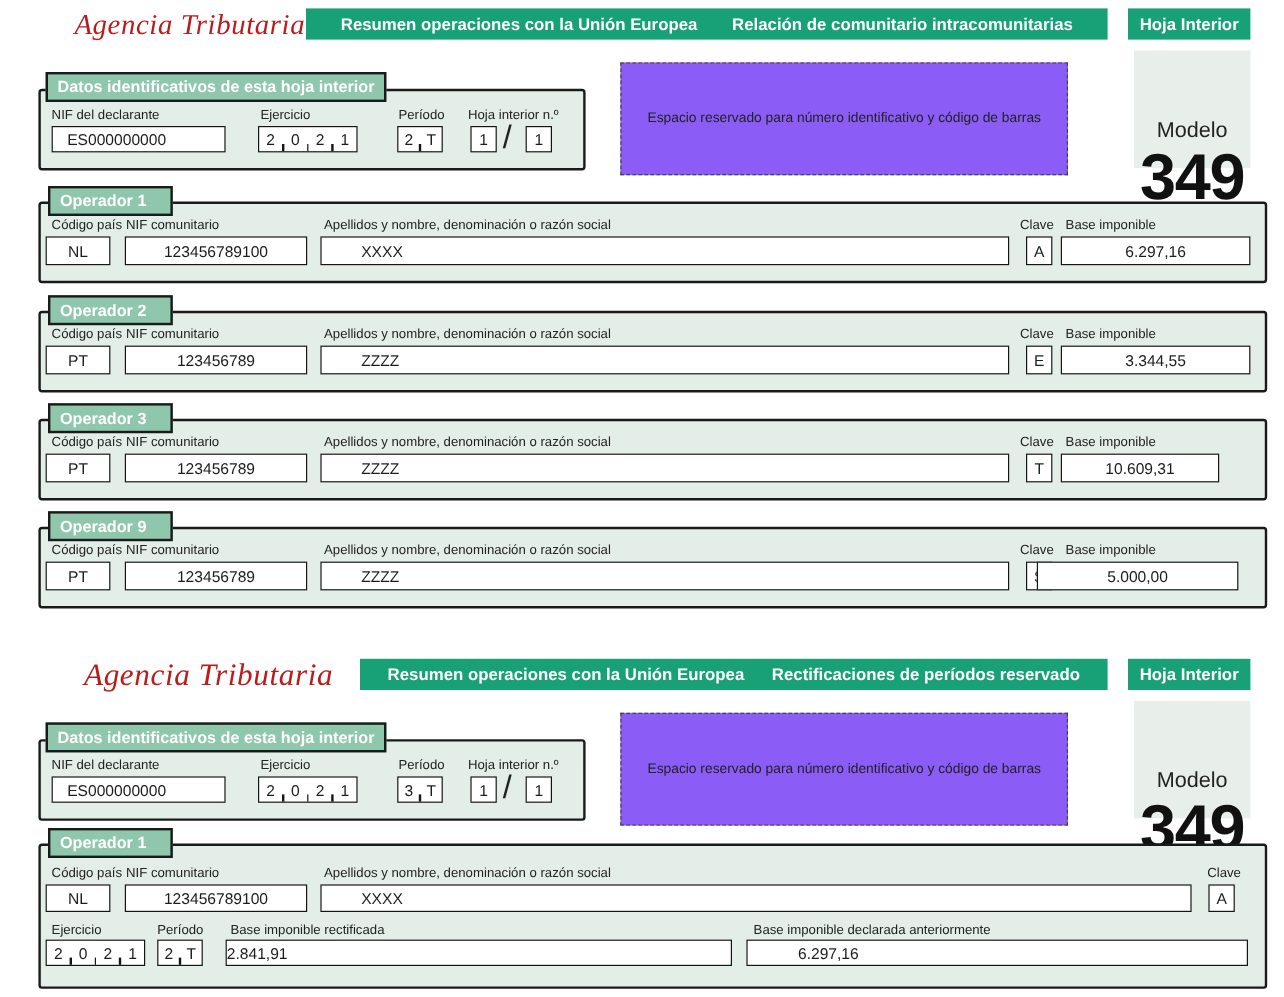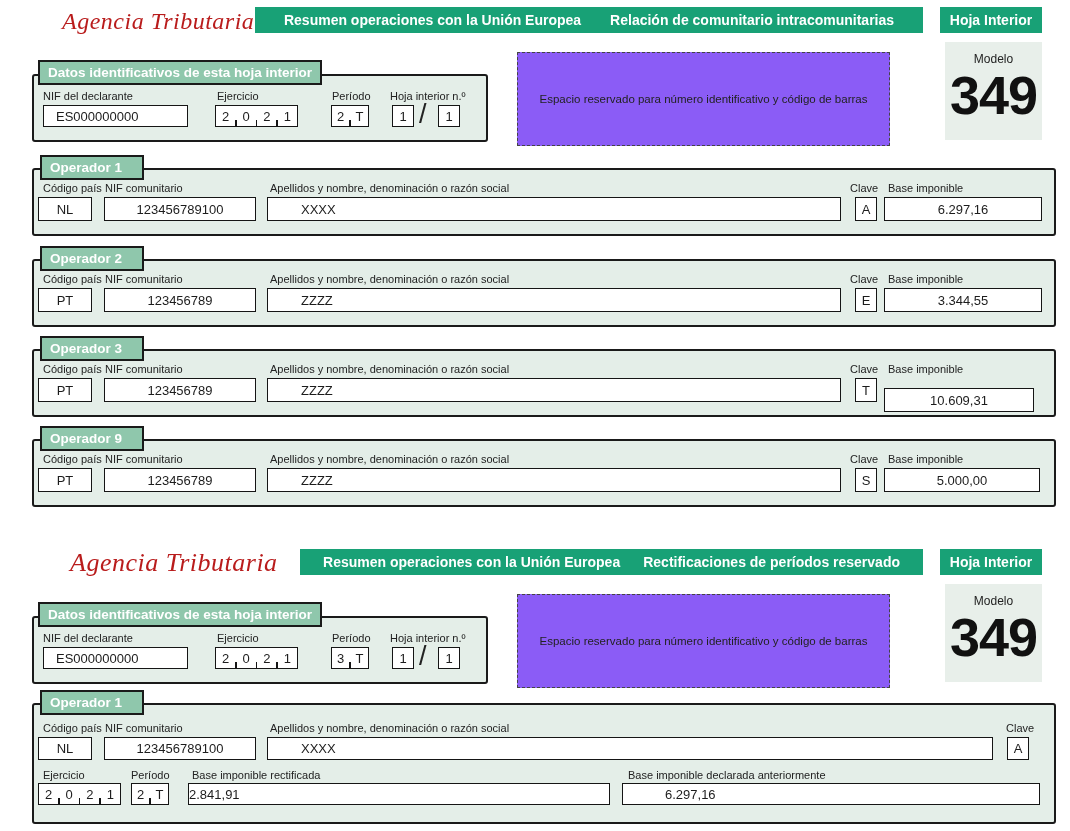--- a/index.html
+++ b/index.html
@@ -17,21 +17,21 @@
   .brand{position:absolute;font-family:"Liberation Serif","DejaVu Serif",serif;
     font-size:24px;color:#b91c1c;letter-spacing:0.5px;white-space:nowrap;font-style:italic;}
   .brand2{font-size:26px;}
   .banner{position:absolute;background:var(--accent);color:#fff;font-weight:bold;
     font-size:14px;display:flex;align-items:center;justify-content:space-evenly;
     white-space:nowrap;}
   .badge{position:absolute;background:var(--accent);color:#fff;font-weight:bold;
     font-size:14px;display:flex;align-items:center;justify-content:center;white-space:nowrap;}
   .modelo{position:absolute;background:var(--modelo_bg);display:flex;flex-direction:column;
     align-items:center;justify-content:flex-start;padding-top:10px;}
-  .modelo-label{font-size:12px;color:#222;}
+  .modelo-label{font-size:18px;color:#222;margin-top:46px;}
   .modelo-number{font-size:54px;font-weight:bold;color:#111;letter-spacing:-1px;line-height:1.1;}
   .dashed{position:absolute;background:#8b5cf6;border:1px dashed #444;display:flex;
     align-items:center;justify-content:center;}
   .dashed span{font-size:11.5px;color:#222;}
   .fieldset{position:absolute;background:var(--panel);border:2.5px solid var(--ink);border-radius:3px;}
   .tab{position:absolute;background:var(--tab);border:2px solid var(--ink);color:#fff;
     font-weight:bold;font-size:13.5px;display:flex;align-items:center;padding:0 8px;
     white-space:nowrap;z-index:3;}
   .lbl{position:absolute;font-size:11px;color:#222;white-space:nowrap;z-index:2;}
   .box{position:absolute;background:#fff;border:1.5px solid #151515;display:flex;
@@ -120,34 +120,34 @@
   <div class="tab" style="left:40px;top:336px;height:21px;width:84px">Operador 3</div>
   <div class="lbl" style="left:43px;top:363px">Código país</div>
   <div class="lbl" style="left:105px;top:363px">NIF comunitario</div>
   <div class="lbl" style="left:270px;top:363px">Apellidos y nombre, denominación o razón social</div>
   <div class="lbl" style="left:850px;top:363px">Clave</div>
   <div class="lbl" style="left:888px;top:363px">Base imponible</div>
   <div class="box" style="left:38px;top:378px;width:54px;height:24px">PT</div>
   <div class="box" style="left:104px;top:378px;width:152px;height:24px">123456789</div>
   <div class="box al" style="left:267px;top:378px;width:574px;height:24px;padding-left:33px">ZZZZ</div>
   <div class="box" style="left:855px;top:378px;width:22px;height:24px">T</div>
-  <div class="box" style="left:884px;top:388px;width:150px;height:24px">10.609,31</div>
+  <div class="box" style="left:884px;top:378px;width:132px;height:24px">10.609,31</div>
 
   <div class="fieldset" style="left:32px;top:439px;width:1020px;height:64px"></div>
   <div class="tab" style="left:40px;top:426px;height:21px;width:84px">Operador 9</div>
   <div class="lbl" style="left:43px;top:453px">Código país</div>
   <div class="lbl" style="left:105px;top:453px">NIF comunitario</div>
   <div class="lbl" style="left:270px;top:453px">Apellidos y nombre, denominación o razón social</div>
   <div class="lbl" style="left:850px;top:453px">Clave</div>
   <div class="lbl" style="left:888px;top:453px">Base imponible</div>
   <div class="box" style="left:38px;top:468px;width:54px;height:24px">PT</div>
   <div class="box" style="left:104px;top:468px;width:152px;height:24px">123456789</div>
   <div class="box al" style="left:267px;top:468px;width:574px;height:24px;padding-left:33px">ZZZZ</div>
   <div class="box" style="left:855px;top:468px;width:22px;height:24px">S</div>
-  <div class="box" style="left:884px;top:468px;width:156px;height:24px">5.000,00</div>
+  <div class="box" style="left:864px;top:468px;width:168px;height:24px">5.000,00</div>
 
   <div class="brand brand2" style="left:70px;top:548px">Agencia Tributaria</div>
   <div class="banner" style="left:300px;top:549px;width:623px;height:26px">
     <span>Resumen operaciones con la Unión Europea</span>
     <span>Rectificaciones de períodos reservado</span>
   </div>
   <div class="badge" style="left:940px;top:549px;width:102px;height:26px">Hoja Interior</div>
 
   <div class="modelo" style="left:945px;top:584px;width:97px;height:88px">
     <div class="modelo-label">Modelo</div>

